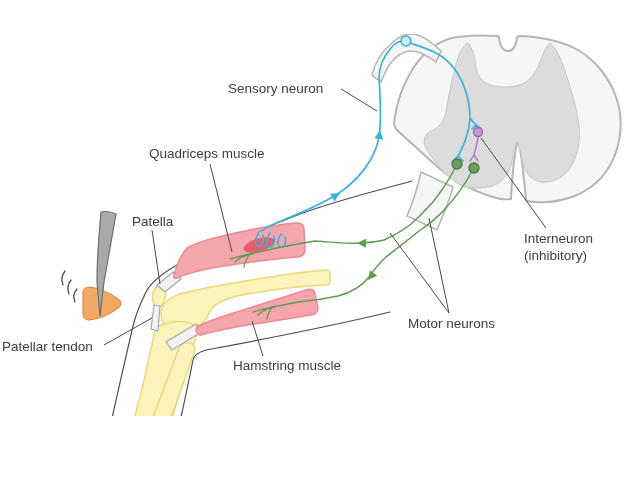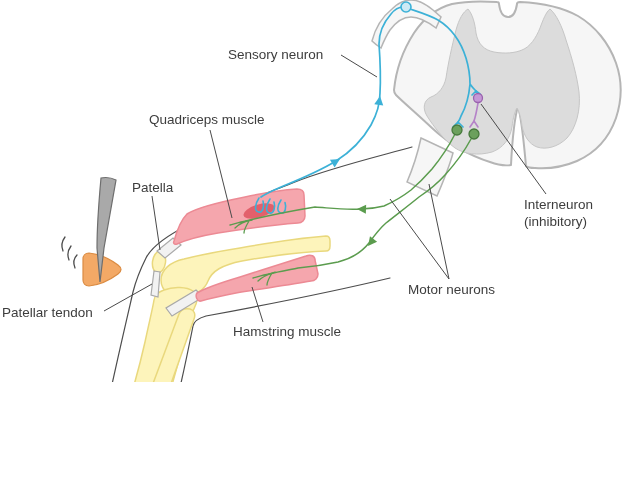--- a/index.html
+++ b/index.html
@@ -1,16 +1,16 @@
 <!DOCTYPE html>
 <html style="--c-background: #ffffff; --c-text: #3d3d3d; --c-leader: #4a4a4a; --c-outline: #4d4d4d; --c-sensory: #3cb1d7; --c-sensory_soma: #cdeaf5; --c-motor: #5b9c4e; --c-motor_soma: #6ba05c; --c-motor_soma_stroke: #47793c; --c-interneuron: #b583c8; --c-interneuron_soma: #c598d6; --c-interneuron_stroke: #9a63ae; --c-muscle: #f5a6ad; --c-muscle_stroke: #ec8a94; --c-spindle: #e2606b; --c-bone: #fdf4bb; --c-bone_stroke: #e9d87d; --c-tendon: #f2f2f2; --c-tendon_stroke: #a9a9a9; --c-cord: #f6f6f6; --c-cord_stroke: #b5b5b5; --c-gray_matter: #dcdcdc; --c-gray_matter_stroke: #c6c6c6; --c-hammer_handle: #a9a9a9; --c-hammer_handle_stroke: #6e6e6e; --c-hammer_head: #f3a966; --c-hammer_head_stroke: #db8c43;"><head>
 <meta charset="utf-8">
 <style>
   html,body{margin:0;padding:0;background:#fff;}
-  .stage{position:relative;width:627px;height:382px;background:var(--c-background,#fff);overflow:hidden;}
+  .stage{position:relative;width:627px;height:382px;background:var(--c-background,#fff);overflow:hidden;margin-top:34px;}
   svg{display:block;}
   .lbl{font-family:"Liberation Sans",sans-serif;font-size:13.5px;fill:var(--c-text,#3d3d3d);}
   .leader{stroke:var(--c-leader,#4a4a4a);stroke-width:1;fill:none;}
   .outline{stroke:var(--c-outline,#4d4d4d);stroke-width:1.2;fill:none;stroke-linecap:round;}
   .bone{fill:var(--c-bone,#fdf4bb);stroke:var(--c-bone_stroke,#e9d87d);stroke-width:1.5;}
   .muscle{fill:var(--c-muscle,#f5a6ad);stroke:var(--c-muscle_stroke,#ec8a94);stroke-width:1.5;stroke-linejoin:round;}
   .tendon{fill:var(--c-tendon,#f2f2f2);stroke:var(--c-tendon_stroke,#a9a9a9);stroke-width:1.2;}
   .cord{fill:var(--c-cord,#f6f6f6);stroke:var(--c-cord_stroke,#b5b5b5);stroke-width:2;stroke-linejoin:round;}
   .graym{fill:var(--c-gray_matter,#dcdcdc);stroke:var(--c-gray_matter_stroke,#c6c6c6);stroke-width:1;}
   .root{fill:var(--c-cord,#f6f6f6);stroke:var(--c-cord_stroke,#b5b5b5);stroke-width:1.5;}

